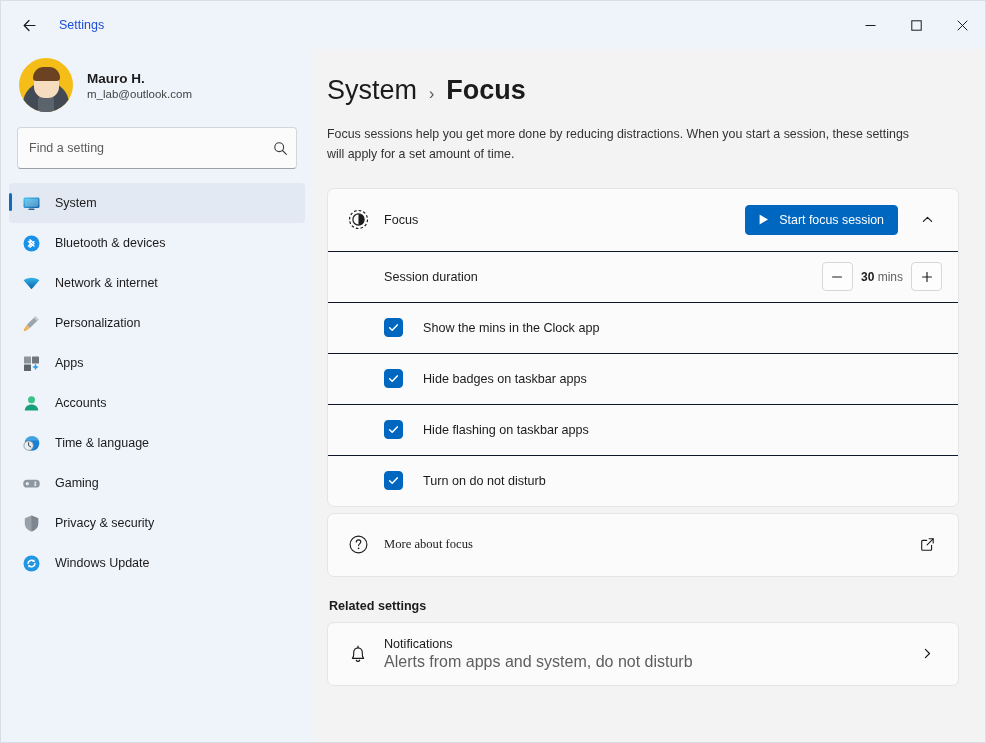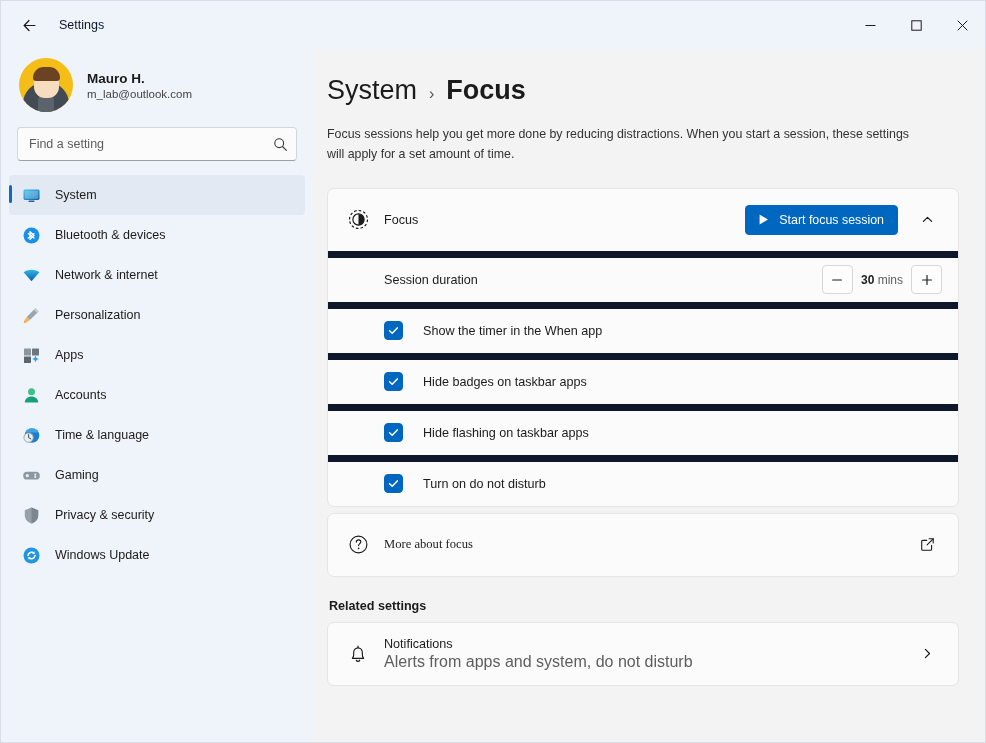--- a/index.html
+++ b/index.html
@@ -24,21 +24,21 @@
     display: flex; align-items: center;
     position: relative;
   }
   .back-btn {
     width: 32px; height: 32px; margin-left: 12px;
     display: flex; align-items: center; justify-content: center;
     border-radius: 4px; cursor: pointer;
   }
   .titlebar-title {
     margin-left: 14px;
-    font-size: 12.5px; color: #0f172a;
+    font-size: 12.5px; color: #1d4ed8;
   }
   .wincontrols {
     position: absolute; right: 0; top: 0;
     height: 48px; display: flex;
   }
   .wc {
     width: 46px; height: 48px;
     display: flex; align-items: center; justify-content: center;
     cursor: pointer;
   }
@@ -86,21 +86,21 @@
     position: absolute; width: 27px; height: 14px;
     background: #6b4323; border-radius: 13px 13px 4px 4px;
     left: 14px; top: 9px;
   }
   .acct-text { display: flex; flex-direction: column; gap: 2px; }
   .acct-name { font-size: 13.5px; font-weight: 700; color: #1b1b1b; }
   .acct-mail { font-size: 11.5px; color: #444; }
 
   .search-wrap { padding: 16px 16px 8px 16px; }
   .search-box {
-    height: 34px; background: #fbfbfb;
+    height: 42px; background: #fbfbfb;
     border: 1px solid #d2d6db; border-bottom-color: #9ba0a6;
     border-radius: 4px;
     display: flex; align-items: center;
     padding: 0 8px 0 11px;
   }
   .search-box input {
     flex: 1; border: none; outline: none; background: transparent;
     font-family: "Liberation Sans", sans-serif;
     font-size: 12.5px; color: #1b1b1b;
   }
@@ -151,21 +151,21 @@
   }
   .card + .card { margin-top: 6px; font-family: Liberation Serif, serif; }
 
   .row {
     display: flex; align-items: center;
     min-height: 62px; padding: 0 16px 0 18px;
     gap: 14px;
   }
   .row.sub {
     min-height: 51px; padding-left: 56px;
-    border-top: 7px solid #0f172a;
+    border-top: 1px solid #0f172a;
   }
   .row-ico {
     width: 24px; height: 24px; flex: 0 0 24px;
     display: flex; align-items: center; justify-content: center;
   }
   .row-label { font-size: 12.6px; color: #1b1b1b; }
   .row-label.ml { margin-left: 6px; }
   .spacer { flex: 1; }
 
   .btn-accent {
@@ -457,21 +457,21 @@
             </span>
           </div>
         </div>
 
         <div class="row sub">
           <span class="cbx">
             <svg width="13" height="13" viewBox="0 0 13 13">
               <path d="M2.6 6.7 L5.2 9.3 L10.3 3.9" fill="none" stroke="#fff" stroke-width="1.5" stroke-linecap="round" stroke-linejoin="round"></path>
             </svg>
           </span>
-          <span class="row-label ml">Show the timer in the When app</span>
+          <span class="row-label ml">Show the mins in the Clock app</span>
         </div>
 
         <div class="row sub">
           <span class="cbx">
             <svg width="13" height="13" viewBox="0 0 13 13">
               <path d="M2.6 6.7 L5.2 9.3 L10.3 3.9" fill="none" stroke="#fff" stroke-width="1.5" stroke-linecap="round" stroke-linejoin="round"></path>
             </svg>
           </span>
           <span class="row-label ml">Hide badges on taskbar apps</span>
         </div>

